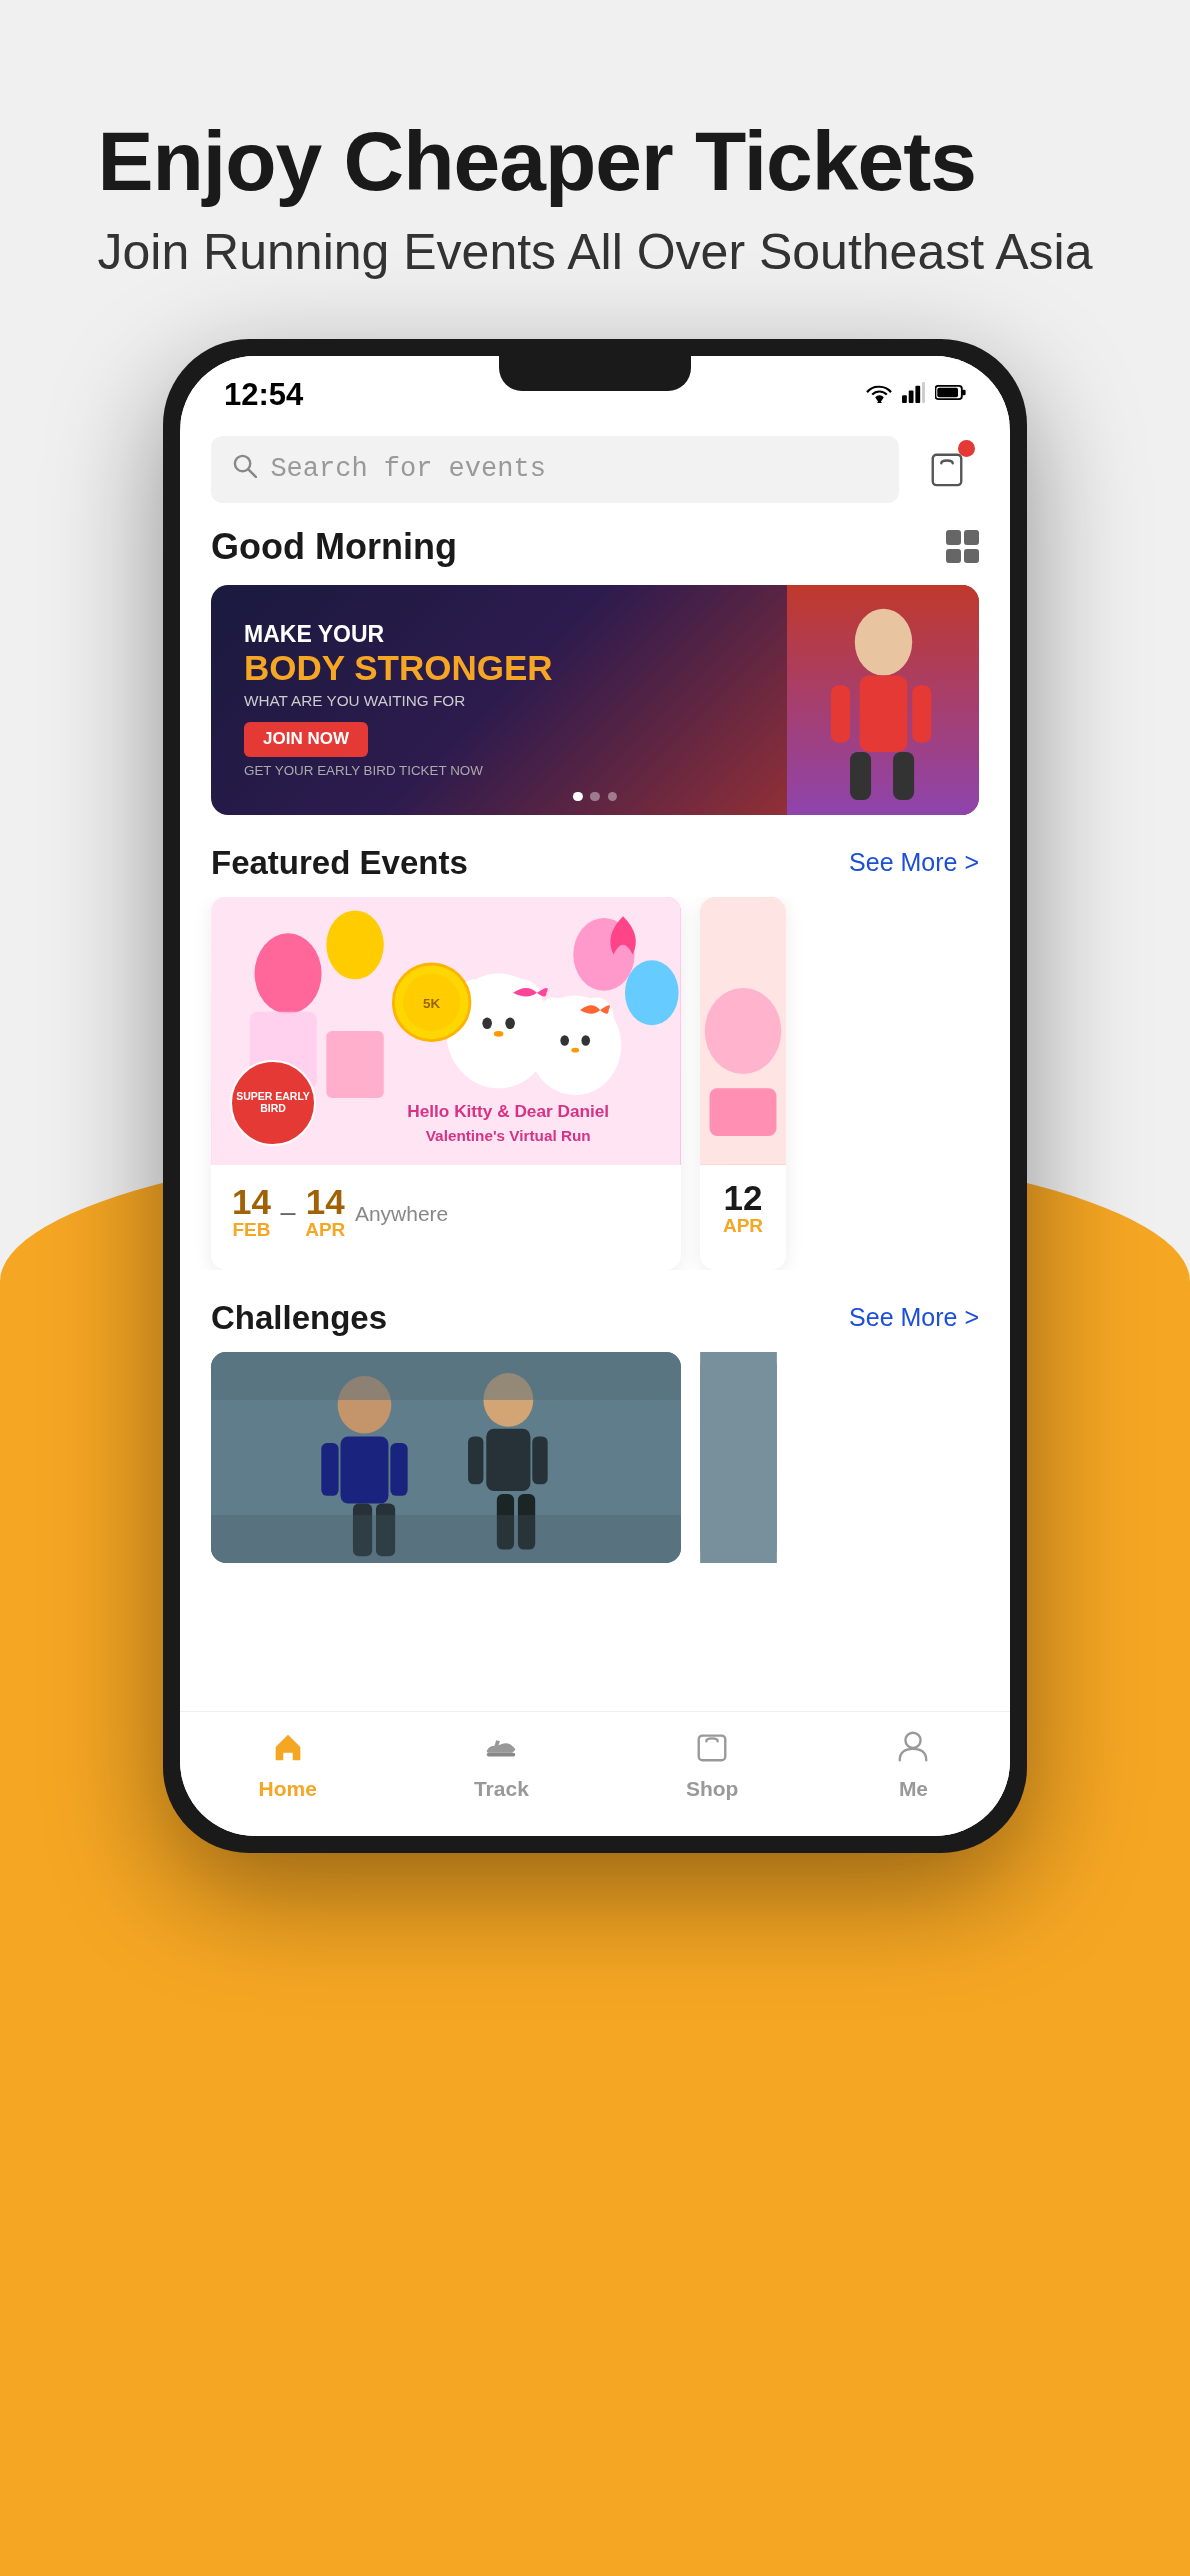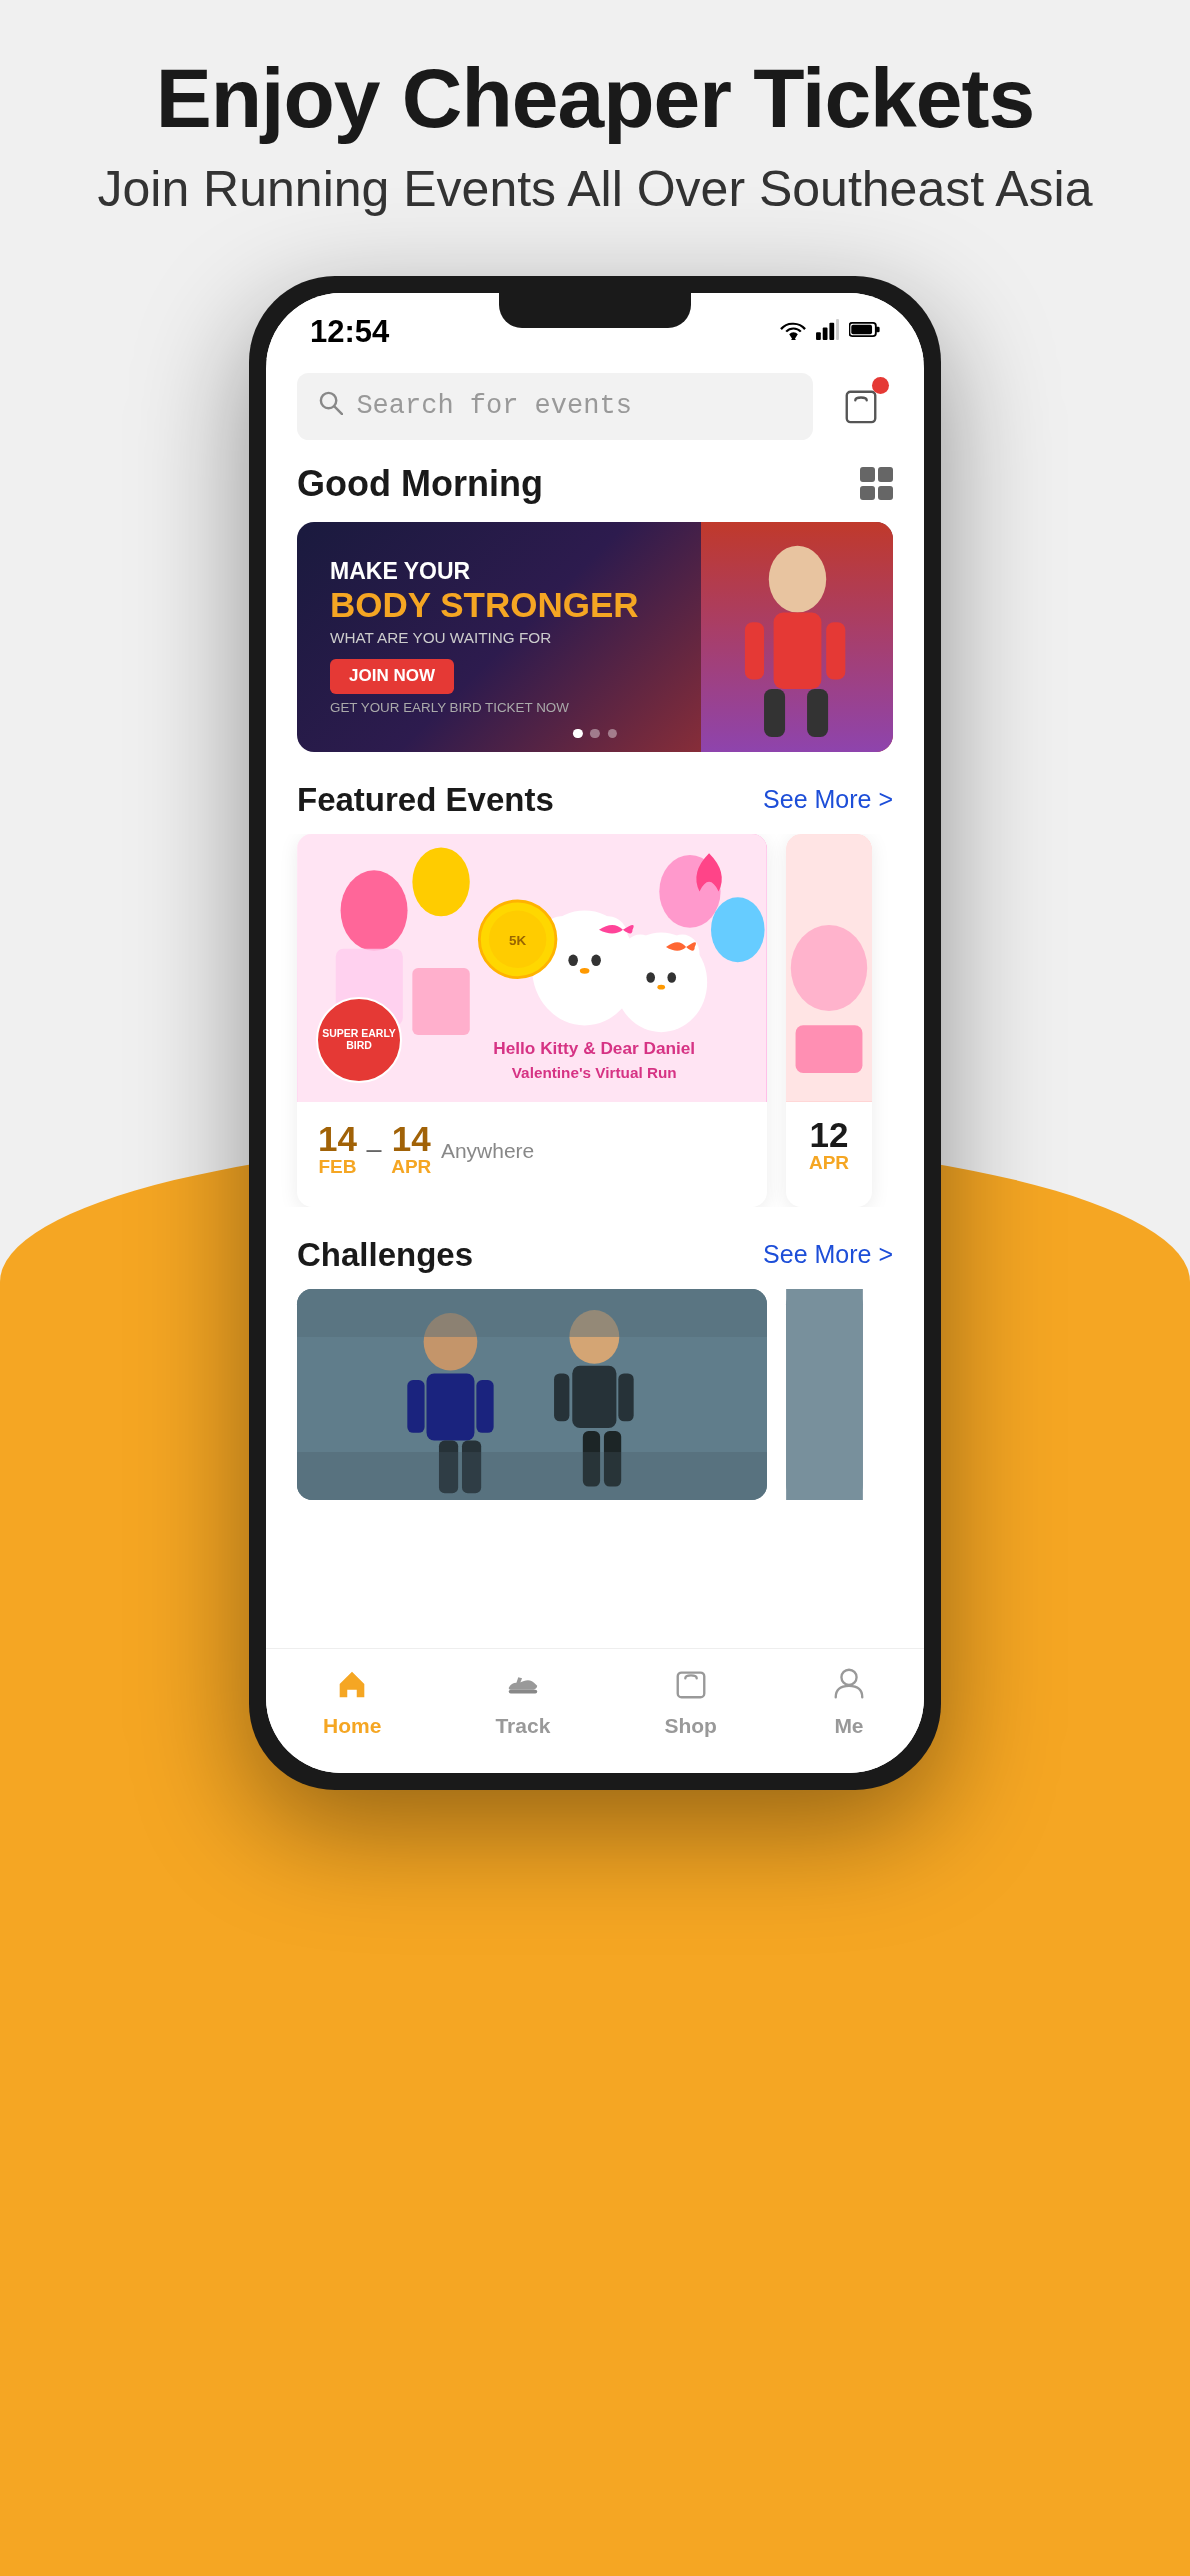--- a/index.html
+++ b/index.html
@@ -33,22 +33,21 @@
       width: 100%;
       height: 1438px;
       background: #F5A623;
       border-radius: 50% 50% 0 0 / 10% 10% 0 0;
       z-index: 0;
     }
 
     .headline-section {
       position: relative;
       z-index: 2;
-      text-align: center;
-      padding-top: 52px;
+      padding-top: 115px;
       padding-bottom: 58px;
     }
 
     .headline-title {
       font-size: 84px;
       font-weight: 900;
       color: #1a1a1a;
       line-height: 1.1;
       letter-spacing: -1px;
     }
@@ -57,21 +56,21 @@
       font-size: 50px;
       font-weight: 500;
       color: #333;
       margin-top: 15.3px;
     }
 
     
     .phone-mockup {
       position: relative;
       z-index: 2;
-      width: 692px;
+      width: 864px;
       height: 1514px;
       background: #1a1a1a;
       border-radius: 86px;
       padding: 17px;
       box-shadow: 0 38px 115px rgba(0,0,0,0.4);
     }
 
     .phone-inner {
       width: 100%;
       height: 100%;

